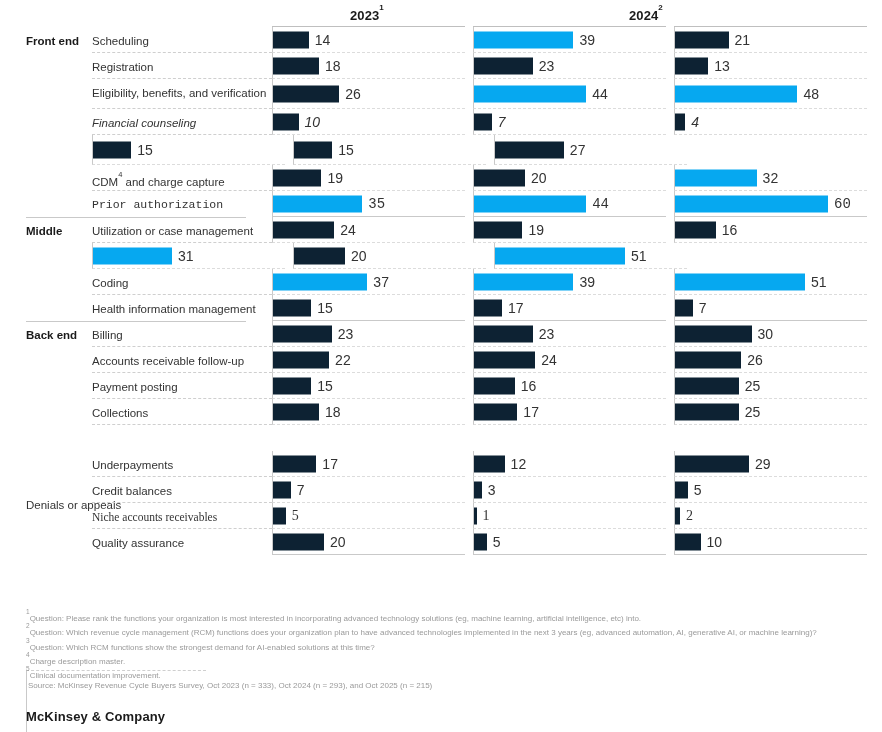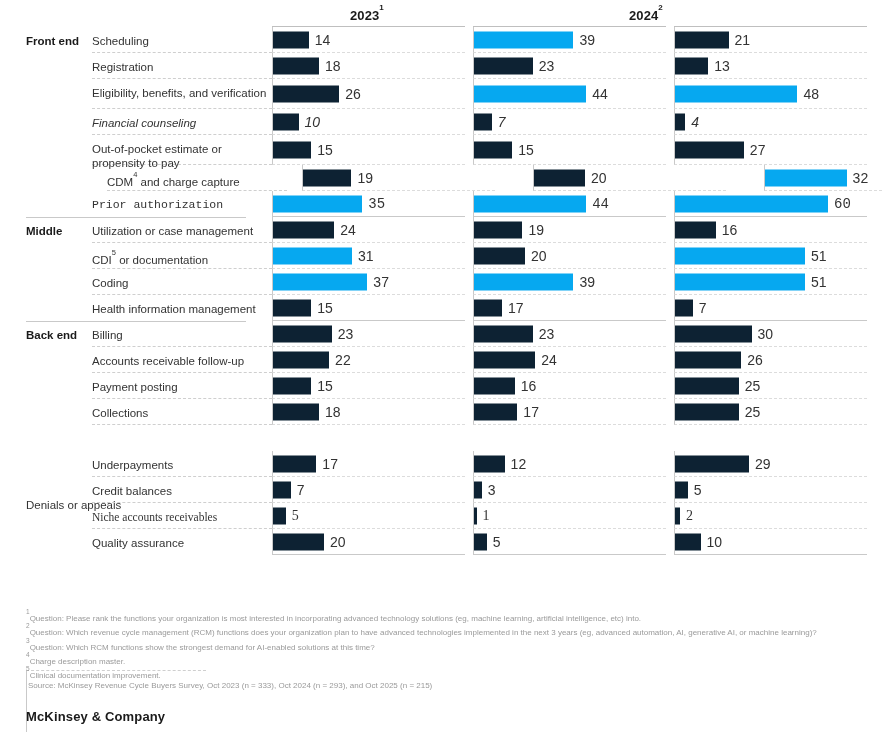--- a/index.html
+++ b/index.html
@@ -284,21 +284,20 @@
             <div class="cell-gap"></div>
             <div class="cell-bar">
               <div class="bar-wrap">
                 <span class="bar dark" style="width: 10.2px;"></span>
                 <span class="bar-value">4</span>
               </div>
             </div>
           </div>
           <div class="row" style="height: 30px;">
             <div class="cell-group"></div>
-            <div class="cell-label">Out-of-pocket estimate or propensity to pay</div>
             <div class="cell-bar">
               <div class="bar-wrap">
                 <span class="bar dark" style="width: 38.25px;"></span>
                 <span class="bar-value">15</span>
               </div>
             </div>
             <div class="cell-gap"></div>
             <div class="cell-bar">
               <div class="bar-wrap">
                 <span class="bar dark" style="width: 38.25px;"></span>
@@ -306,21 +305,21 @@
               </div>
             </div>
             <div class="cell-gap"></div>
             <div class="cell-bar">
               <div class="bar-wrap">
                 <span class="bar dark" style="width: 68.85px;"></span>
                 <span class="bar-value">27</span>
               </div>
             </div>
           </div>
-          <div class="row" style="height: 26px; gap: 15px;">
+          <div class="row" style="height: 26px;">
             <div class="cell-group"></div>
             <div class="cell-label">CDM<sup>4</sup> and charge capture</div>
             <div class="cell-bar">
               <div class="bar-wrap">
                 <span class="bar dark" style="width: 48.45px;"></span>
                 <span class="bar-value">19</span>
               </div>
             </div>
             <div class="cell-gap"></div>
             <div class="cell-bar">
@@ -383,21 +382,20 @@
             <div class="cell-gap"></div>
             <div class="cell-bar">
               <div class="bar-wrap">
                 <span class="bar dark" style="width: 40.8px;"></span>
                 <span class="bar-value">16</span>
               </div>
             </div>
           </div>
           <div class="row" style="height: 26px;">
             <div class="cell-group"></div>
-            <div class="cell-label">CDI<sup>5</sup> or documentation</div>
             <div class="cell-bar">
               <div class="bar-wrap">
                 <span class="bar accent" style="width: 79.05px;"></span>
                 <span class="bar-value">31</span>
               </div>
             </div>
             <div class="cell-gap"></div>
             <div class="cell-bar">
               <div class="bar-wrap">
                 <span class="bar dark" style="width: 51px;"></span>

